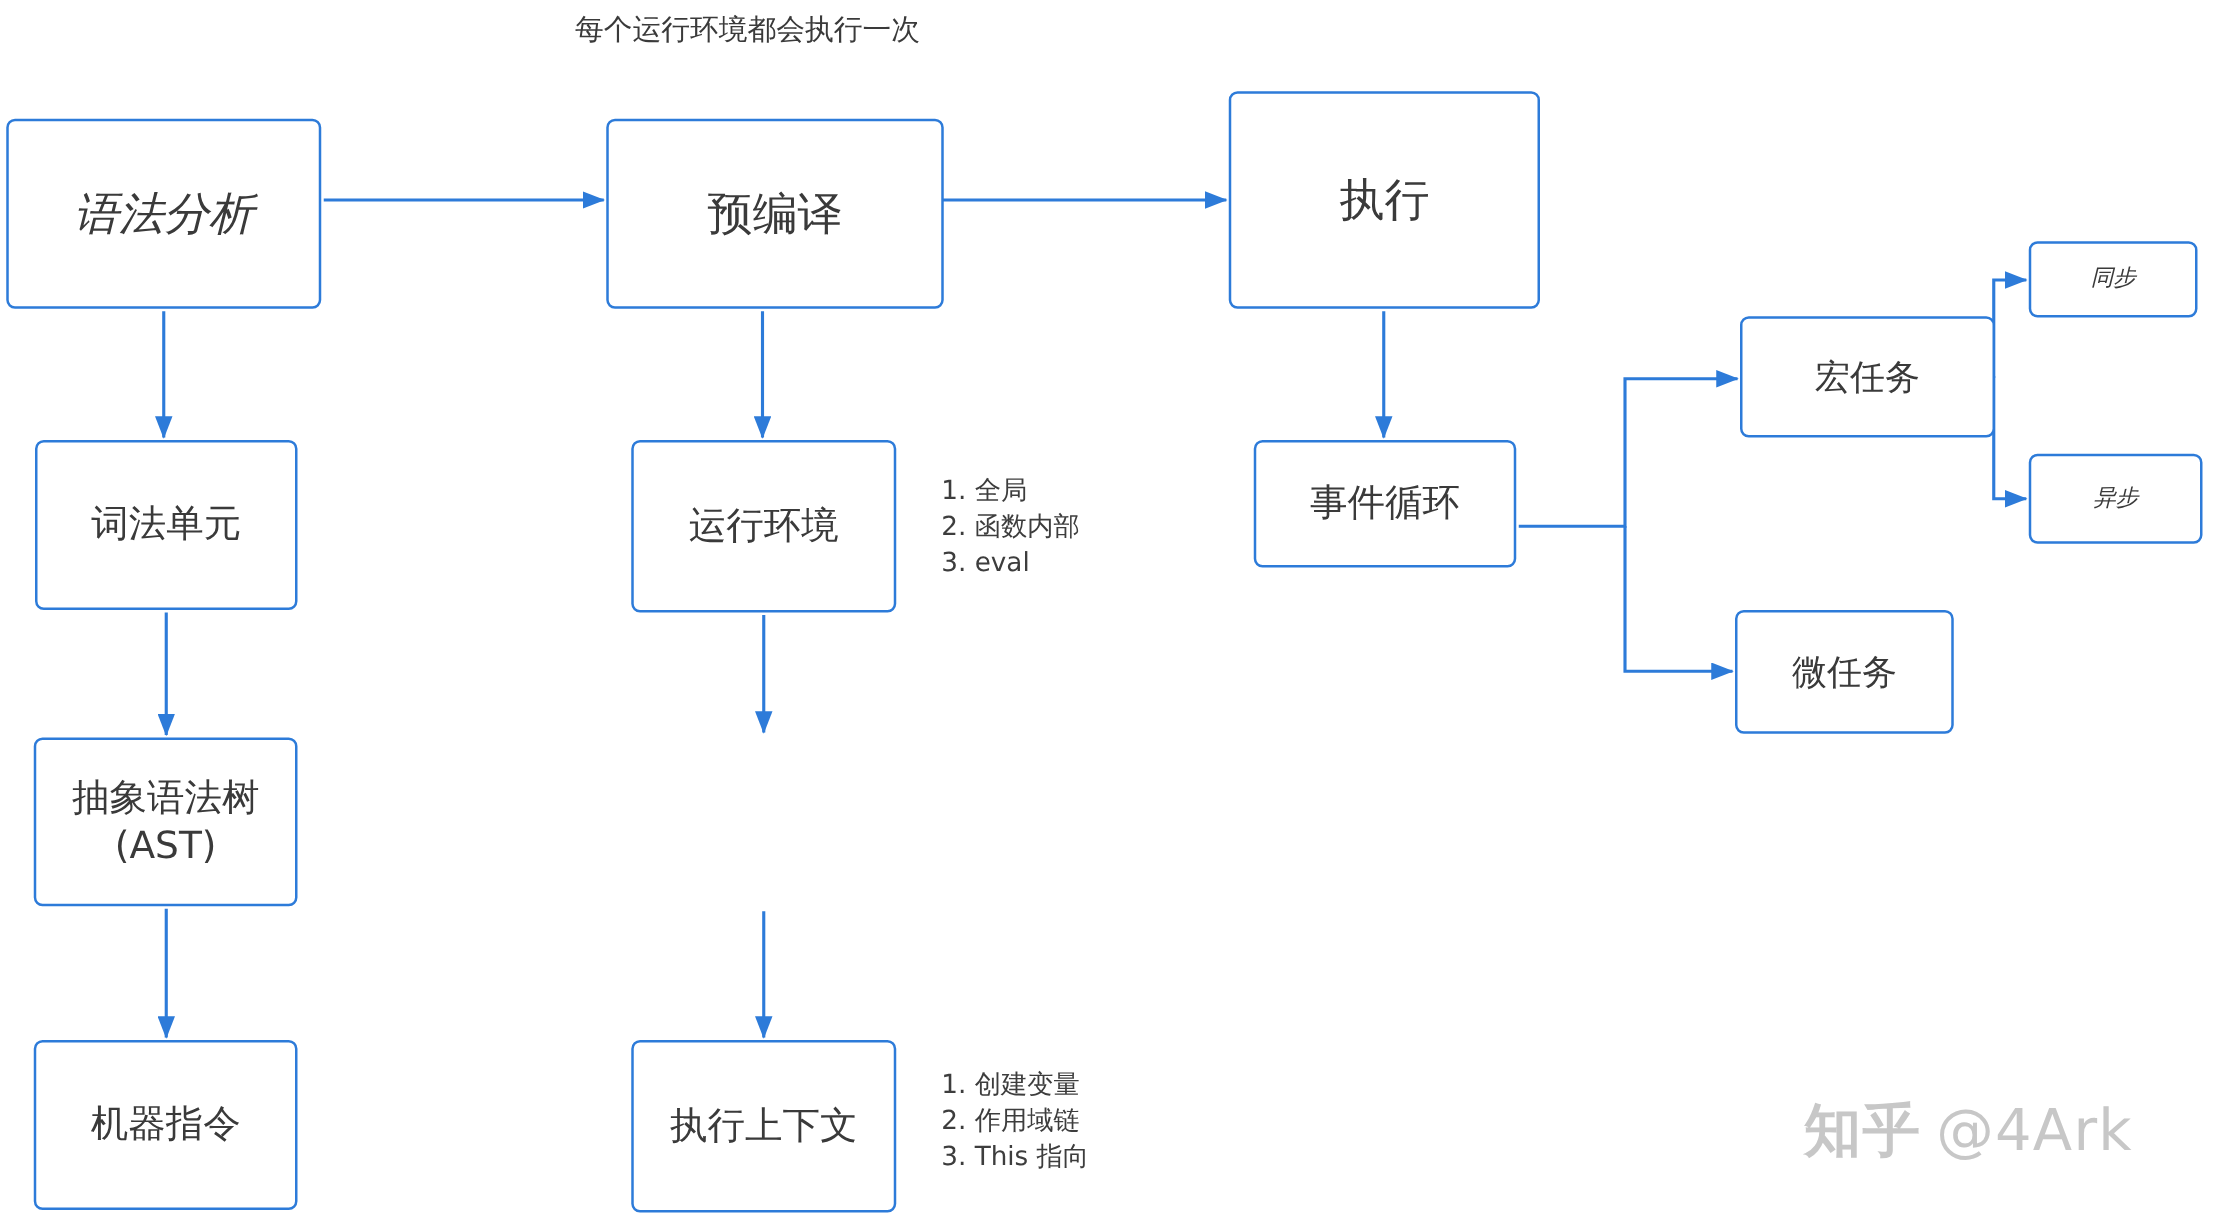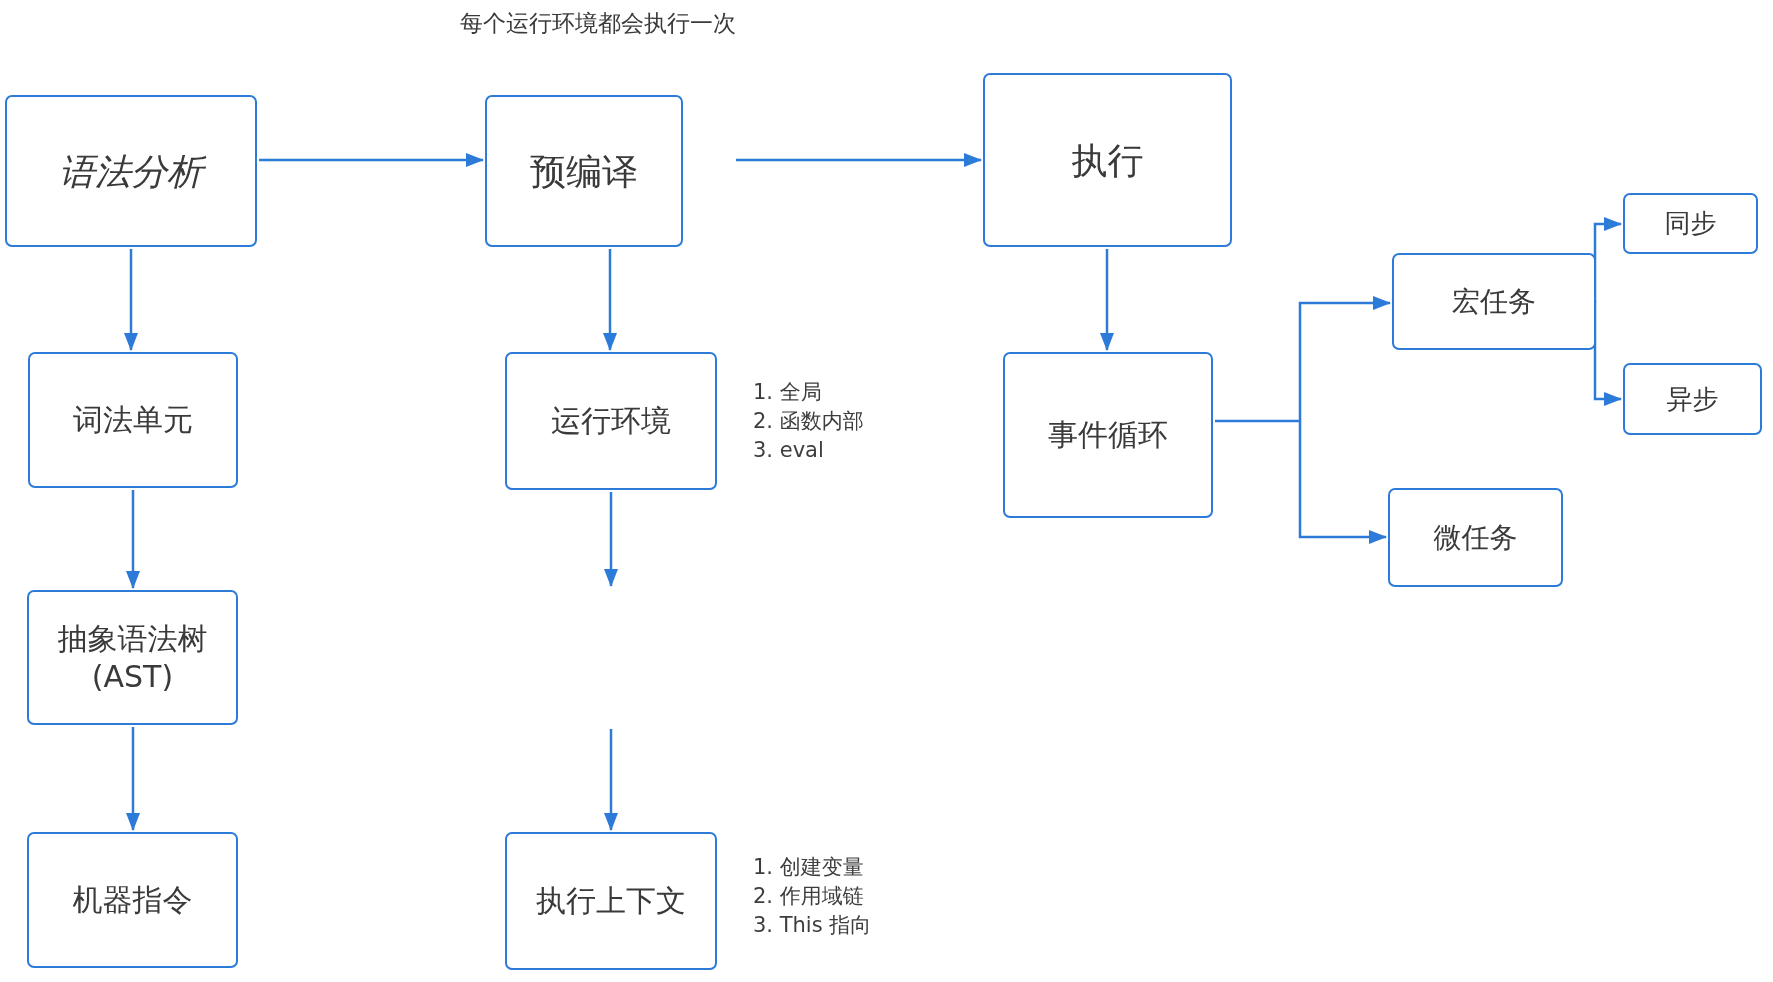--- a/index.html
+++ b/index.html
@@ -25,21 +25,21 @@
     background:#ffffff;
     display:flex;flex-direction:column;
     align-items:center;justify-content:center;
     color:var(--text);
     text-align:center;
     line-height:1.25;
   }
   .n-lg{font-size:36px;}
   .n-md{font-size:30px;}
   .n-sm{font-size:28px;}
-  .n-xs{font-size:26px;}
+  .n-xs{font-size:18px;font-style:italic;}
   .top-note{
     position:absolute;left:460px;top:8px;
     font-size:23px;color:var(--text);
     white-space:nowrap;
   }
   .notes{
     position:absolute;
     font-size:21px;line-height:29px;
     color:var(--note);
     white-space:nowrap;
@@ -79,21 +79,21 @@
       <path d="M1567,301 H1595 V224 H1621" marker-end="url(#ah)"></path>
       <path d="M1595,301 V399 H1621" marker-end="url(#ah)"></path>
     </g>
   </svg>
 
   <div class="top-note">每个运行环境都会执行一次</div>
 
   <div class="node n-lg" style="left:5px;top:95px;width:252px;height:152px;font-style:italic;">
     <span>语法分析</span>
   </div>
-  <div class="node n-lg" style="left:485px;top:95px;width:198px;height:152px;">
+  <div class="node n-lg" style="left:485px;top:95px;width:270px;height:152px;">
     <span>预编译</span>
   </div>
   <div class="node n-lg" style="left:983px;top:73px;width:249px;height:174px;">
     <span>执行</span>
   </div>
 
   <div class="node n-md" style="left:28px;top:352px;width:210px;height:136px;">
     <span>词法单元</span>
   </div>
   <div class="node n-md" style="left:27px;top:590px;width:211px;height:135px;">
@@ -104,21 +104,21 @@
     <span>机器指令</span>
   </div>
 
   <div class="node n-md" style="left:505px;top:352px;width:212px;height:138px;">
     <span>运行环境</span>
   </div>
   <div class="node n-md" style="left:505px;top:832px;width:212px;height:138px;">
     <span>执行上下文</span>
   </div>
 
-  <div class="node n-md" style="left:1003px;top:352px;width:210px;height:166px;">
+  <div class="node n-md" style="left:1003px;top:352px;width:210px;height:102px;">
     <span>事件循环</span>
   </div>
   <div class="node n-sm" style="left:1392px;top:253px;width:204px;height:97px;">
     <span>宏任务</span>
   </div>
   <div class="node n-sm" style="left:1388px;top:488px;width:175px;height:99px;">
     <span>微任务</span>
   </div>
   <div class="node n-xs" style="left:1623px;top:193px;width:135px;height:61px;">
     <span>同步</span>
@@ -131,14 +131,17 @@
     <div>1. 全局</div>
     <div>2. 函数内部</div>
     <div>3. eval</div>
   </div>
   <div class="notes notes-context">
     <div>1. 创建变量</div>
     <div>2. 作用域链</div>
     <div>3. This 指向</div>
   </div>
 
+  <div class="watermark">
+    <span class="brand">知乎</span><span>@4Ark</span>
+  </div>
 
 </div>
 
 </body></html>

